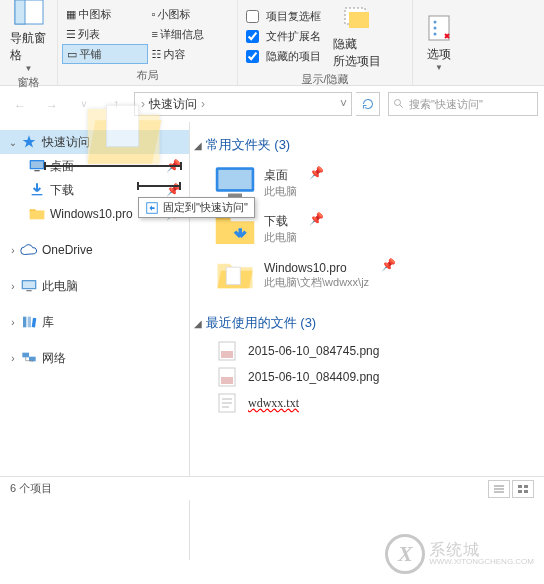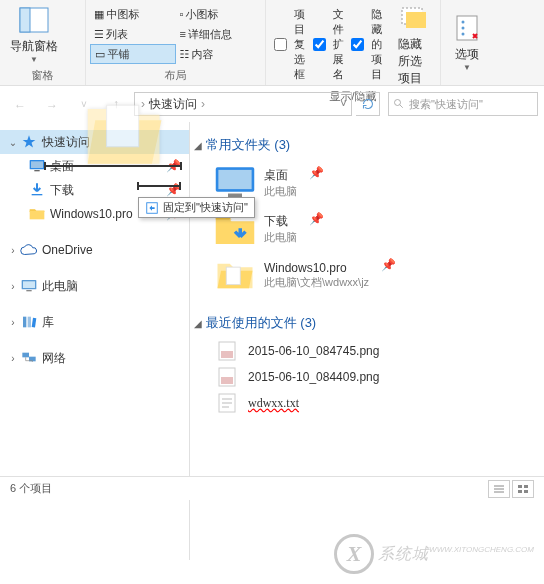--- a/index.html
+++ b/index.html
@@ -7,21 +7,21 @@
 
 
 .ribbon { background: #f5f5f5; height: 86px; border-bottom: 1px solid #e0e0e0; display: flex; position: relative; }
 .r-group { border-right: 1px solid #e5e5e5; display: flex; flex-direction: column; justify-content: space-between; padding: 0 4px 2px; height: 100%; }
 .r-group-body { flex: 1; display: flex; align-items: center; }
 .r-group-label { text-align: center; font-size: 11px; color: #666; }
 .big-btn { display: flex; flex-direction: column; align-items: center; justify-content: center; padding: 2px 6px; cursor: pointer; }
 .big-btn .ic { width: 32px; height: 32px; margin-bottom: 2px; }
 .small-row { display: flex; align-items: center; padding: 1px 4px; cursor: pointer; height: 20px; font-size: 11px; gap: 2px; }
 .small-row.sel { background: #cde6f7; border: 1px solid #7ab7e8; }
-.stacked { display: flex; flex-direction: row; }
+.stacked { display: flex; flex-direction: column; }
 .checkrow { display: flex; align-items: center; gap: 4px; font-size: 11px; height: 20px; }
 .checkrow input { width: 13px; height: 13px; }
 
 
 .navbar { height: 36px; display: flex; align-items: center; padding: 0 6px; gap: 4px; position: relative; }
 .navbtn { width: 28px; height: 28px; display: flex; align-items: center; justify-content: center; color: #666; cursor: pointer; }
 .navbtn.dis { color: #ccc; }
 .breadcrumb-box { flex: 1; height: 24px; border: 1px solid #ccc; display: flex; align-items: center; padding: 0 4px; font-size: 12px; position: relative; }
 .bc-seg { padding: 0 2px; cursor: pointer; }
 .bc-arrow { color: #999; padding: 0 2px; }
@@ -66,32 +66,32 @@
 .drop-line::before, .drop-line::after { content: ""; position: absolute; width: 2px; height: 8px; background: #333; top: -3px; }
 .drop-line::before { left: 0; }
 .drop-line::after { right: 0; }
 
 
 .tooltip { position: absolute; background: #fff; border: 1px solid #999; padding: 2px 6px; font-size: 11px; display: flex; align-items: center; gap: 4px; box-shadow: 2px 2px 4px rgba(0,0,0,0.2); }
 
 
 .watermark { position: absolute; right: 10px; bottom: 10px; display: flex; align-items: center; gap: 4px; opacity: 0.4; }
 .watermark .logo { width: 40px; height: 40px; border-radius: 50%; border: 3px solid #777; display: flex; align-items: center; justify-content: center; font-style: italic; font-weight: bold; font-size: 22px; color: #777; font-family: serif; }
-.watermark .wt { color: #888; font-size: 16px; font-family: "SimHei"; letter-spacing: 1px; display: flex; flex-direction: row; line-height: 1; font-style: italic; }
+.watermark .wt { color: #888; font-size: 16px; font-family: "SimHei"; letter-spacing: 1px; display: flex; flex-direction: column; line-height: 1; }
 .watermark .wt small { font-size: 8px; letter-spacing: 0; }
 
 
 .folder-svg { fill: #ffd869; }
 .folder-svg .tab { fill: #f5c542; }
 </style>
 </head>
 <body>
 
 <div class="ribbon">
-  <div class="r-group" style="width:86px;justify-content:center;">
+  <div class="r-group" style="width:58px;justify-content:center;">
     <div class="r-group-body">
       <div class="big-btn">
         <svg class="ic" viewBox="0 0 32 32">
             <rect x="2" y="4" width="28" height="24" fill="#fff" stroke="#5b9bd5"></rect>
             <rect x="2" y="4" width="10" height="24" fill="#cde6f7" stroke="#5b9bd5"></rect>
           </svg>
         <span>导航窗格</span>
         <span style="font-size:8px;color:#666;">▼</span>
       </div>
     </div>

